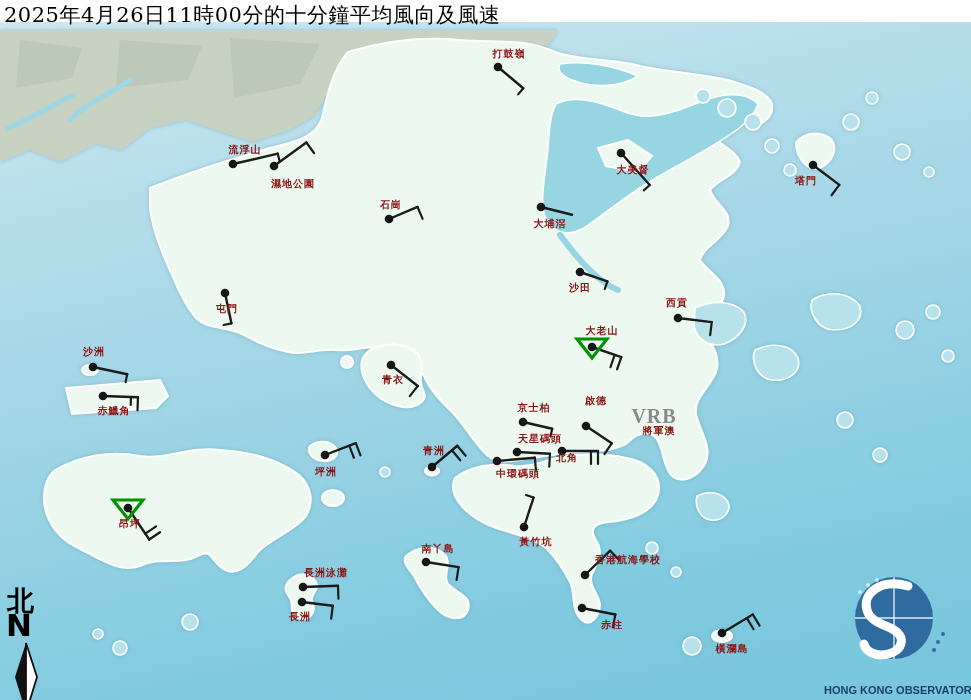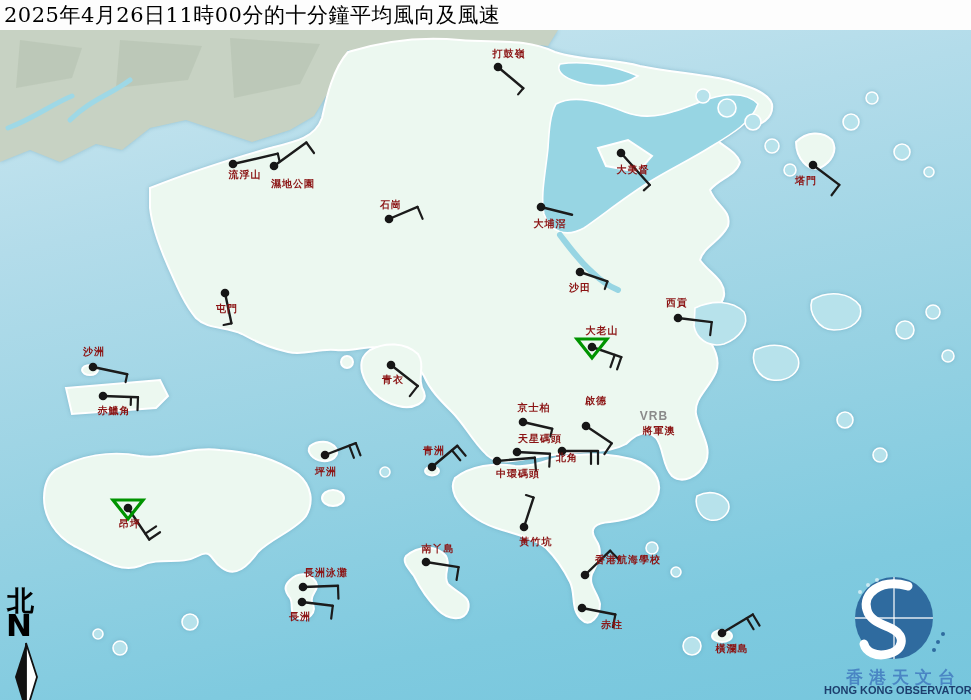--- a/index.html
+++ b/index.html
@@ -1,36 +1,36 @@
 <!DOCTYPE html>
 <html><head>
 <meta charset="utf-8">
 <style>
   html,body{margin:0;padding:0;background:#666;}
   #screen{position:relative;width:971px;height:700px;overflow:hidden;
     background:linear-gradient(168deg,#cfe9f1 0%,#b3dcea 28%,#97d2e3 58%,#7fcadf 82%,#76c6dd 100%);
     font-family:"DejaVu Serif","Liberation Serif",serif;}
-  #titlebar{position:absolute;left:0;top:0;width:971px;height:30px;background:#fdfdfd;z-index:30;}
+  #titlebar{position:absolute;left:0;top:0;width:971px;height:22px;background:#fdfdfd;z-index:30;}
   #title{position:absolute;left:4px;top:1px;font-size:21px;color:#000;letter-spacing:.5px;white-space:nowrap;}
   svg{position:absolute;left:0;top:0;}
   .land{fill:#ecf8f0;stroke:#ffffff;stroke-width:2;}
   .cyanisle{fill:#b7e2eb;stroke:#ffffff;stroke-width:1.6;}
   .water{fill:#97d5e3;stroke:#ffffff;stroke-width:1.6;}
   .gray{fill:#c7d2c3;stroke:none;}
   .graypatch{fill:#b7c3b2;opacity:.65;}
   .river{fill:none;stroke:#9ed8e6;stroke-width:5;stroke-linecap:round;}
   #geo{filter:drop-shadow(0 0 2px rgba(90,150,175,.45));}
   .wind-staff{stroke:#1b1b1b;stroke-width:2.4;stroke-linecap:round;fill:none;}
   .wind-tick{stroke:#1b1b1b;stroke-width:2.2;stroke-linecap:round;fill:none;}
   .station-dot{fill:#161616;}
   .station-tri{fill:none;stroke:#009400;stroke-width:3.2;stroke-linejoin:miter;}
   .station-label{position:absolute;transform:translate(-50%,-50%);white-space:nowrap;
      font-size:10px;font-weight:700;color:#8b1414;z-index:20;letter-spacing:1px;}
-  .vrb-label{position:absolute;transform:translate(-50%,-50%);font-family:Liberation Sans, sans-serif;
-     font-size:12px;font-weight:700;color:#8a8a8a;z-index:20;letter-spacing:1px;}
+  .vrb-label{position:absolute;transform:translate(-50%,-50%);font-family:Liberation Serif, serif;
+     font-size:20px;font-weight:700;color:#8a8a8a;z-index:20;letter-spacing:1px;}
   #compass{position:absolute;left:5px;top:583px;z-index:25;width:44px;}
   #compass-hanzi{position:absolute;left:2px;top:0;font-size:27px;font-weight:700;color:#000;}
   #compass-letter{position:absolute;left:1px;top:24px;font-size:31px;font-weight:800;color:#000;
      font-family:"DejaVu Sans","Liberation Sans",sans-serif;}
   #compass-arrow{position:absolute;left:0;top:58px;}
   #logo{position:absolute;left:830px;top:572px;width:141px;height:128px;z-index:25;text-align:center;}
   #logo-cn{position:absolute;left:0;top:94px;width:141px;font-size:17px;font-weight:700;color:#4a86c4;
      letter-spacing:6px;text-indent:6px;}
   #logo-en{position:absolute;left:-6px;top:112px;width:153px;font-family:"Liberation Sans",sans-serif;
      font-size:11px;font-weight:700;color:#1d3e6d;letter-spacing:0px;white-space:nowrap;}
@@ -252,21 +252,21 @@
       </g>
       <g>
         <line x1="722" y1="633" x2="752.8580228252761" y2="614.458629303238" class="wind-staff"></line>
         <line x1="752.8580228252761" y1="614.458629303238" x2="759.5535177991068" y2="625.6018042123654" class="wind-tick"></line>
         <line x1="746.8578517203613" y1="618.0638958276085" x2="753.553346694192" y2="629.2070707367359" class="wind-tick"></line>
         <circle cx="722" cy="633" r="4.3" class="station-dot"></circle>
       </g>
     </svg>
 
   <div id="station-labels">
-      <div class="station-label" style="left: 245px; top: 150px; margin-top: 25px;">流浮山</div>
+      <div class="station-label" style="left: 245px; top: 150px;">流浮山</div>
       <div class="station-label" style="left: 293px; top: 184px;">濕地公園</div>
       <div class="station-label" style="left: 391px; top: 205px;">石崗</div>
       <div class="station-label" style="left: 509px; top: 54px;">打鼓嶺</div>
       <div class="station-label" style="left: 633px; top: 170px;">大美督</div>
       <div class="station-label" style="left: 806px; top: 181px;">塔門</div>
       <div class="station-label" style="left: 550px; top: 224px;">大埔滘</div>
       <div class="station-label" style="left: 580px; top: 288px;">沙田</div>
       <div class="station-label" style="left: 677px; top: 303px;">西貢</div>
       <div class="station-label" style="left: 602px; top: 331px;">大老山</div>
       <div class="station-label" style="left: 227px; top: 309px;">屯門</div>
@@ -311,17 +311,16 @@
       <line x1="25" y1="46" x2="103" y2="46" stroke="#fff" stroke-width="1.4" opacity=".85"></line>
       <line x1="64" y1="5" x2="64" y2="87" stroke="#fff" stroke-width="1.4" opacity=".85"></line>
       <path d="M78,14 C50,6 32,22 37,38 C40,50 56,53 64,58 C75,64 74,78 58,82 C46,85 36,80 34,72" fill="none" stroke="#fff" stroke-width="9" stroke-linecap="round"></path>
       <circle cx="30" cy="20" r="2" fill="#fff" opacity=".6"></circle>
         <circle cx="38" cy="13" r="2" fill="#fff" opacity=".6"></circle>
       <circle cx="47" cy="8" r="2" fill="#fff" opacity=".6"></circle>
       <circle cx="108" cy="70" r="2" fill="#2f6b9f"></circle>
         <circle cx="113" cy="62" r="2" fill="#2f6b9f"></circle>
       <circle cx="104" cy="78" r="2" fill="#2f6b9f"></circle>
     </svg>
-    <div id="logo-cn">香港天文台</div>
     <div id="logo-en">HONG KONG OBSERVATORY</div>
   </div>
 
 </div>
 
 </body></html>

